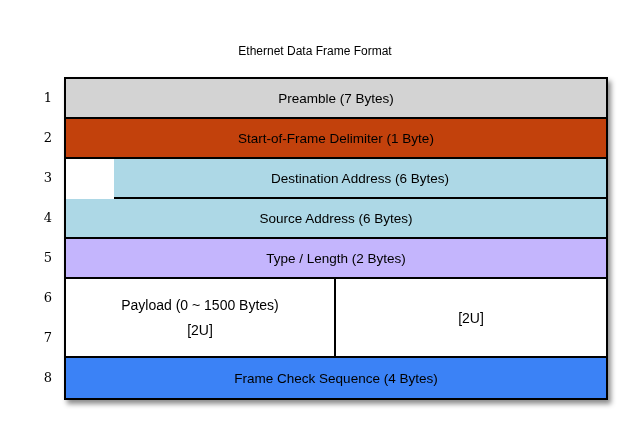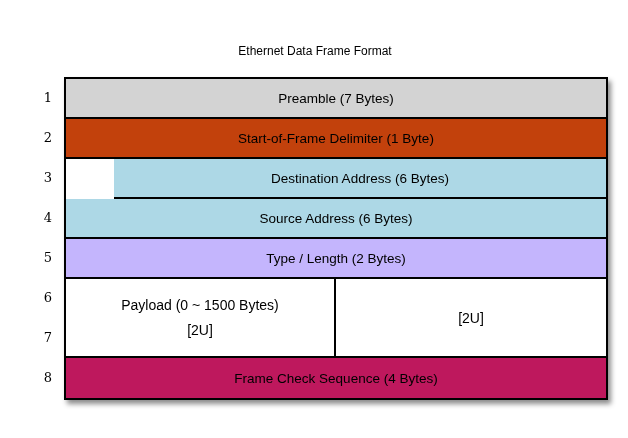--- a/index.html
+++ b/index.html
@@ -116,18 +116,18 @@
     </div>
     <div class="frame-row split" style="background-color: rgb(255, 255, 255);">
       <div class="split-cell first">
         <span class="cell-line">Payload (0 ~ 1500 Bytes)</span>
         <span class="cell-line">[2U]</span>
       </div>
       <div class="split-cell">
         <span class="cell-line">[2U]</span>
       </div>
     </div>
-    <div class="frame-row" style="background-color: #be185d;">
+    <div class="frame-row" style="background-color: #3b82f6;">
       <span class="cell-line">Frame Check Sequence (4 Bytes)</span>
     </div>
   </div>
 
 </div>
 
 </body></html>

